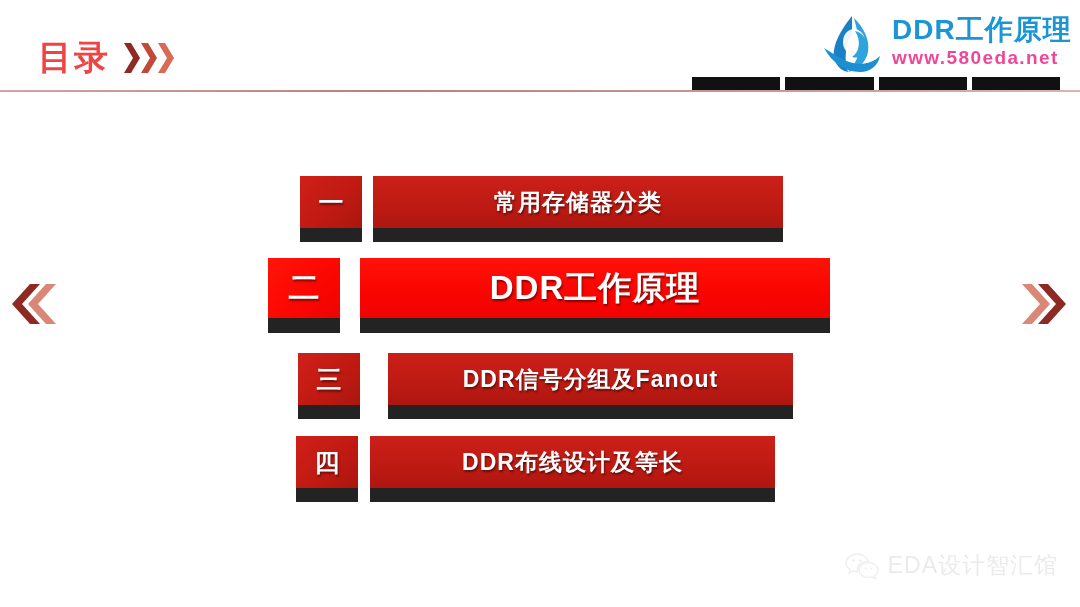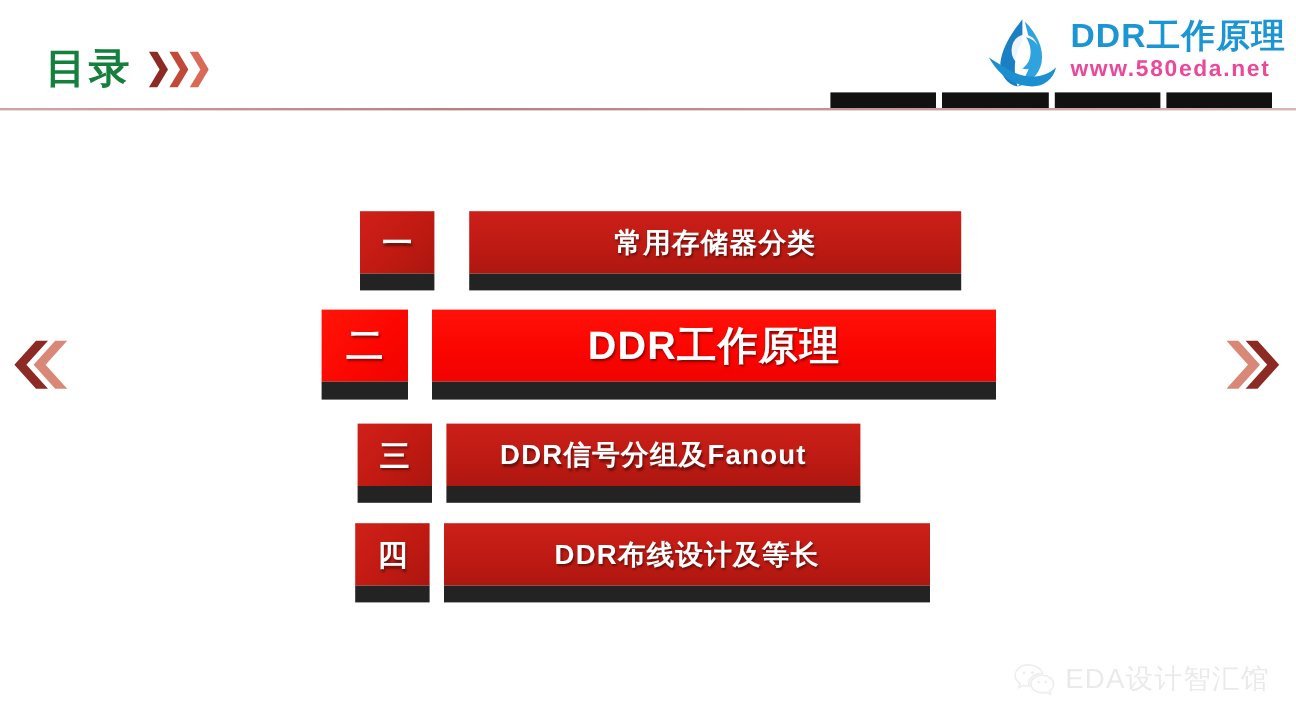--- a/index.html
+++ b/index.html
@@ -21,21 +21,21 @@
     left: 0; top: 0;
     width: 1080px;
     height: 92px;
   }
   .header-title {
     position: absolute;
     left: 38px;
     top: 37px;
     font-size: 34px;
     font-weight: bold;
-    color: #15803d;
+    color: #ef4444;
     letter-spacing: 2px;
     line-height: 40px;
   }
   .title-chevrons {
     position: absolute;
     left: 124px;
     top: 43px;
     display: flex;
     gap: 1px;
   }
@@ -253,21 +253,21 @@
   </svg>
 </div>
 
 <div class="agenda">
 
   <div class="row row-normal" style="left:300px; top:8px;">
     <div class="badge" style="width:62px;">
       <div class="badge-face">一</div>
       <div class="badge-foot"></div>
     </div>
-    <div class="bar-main" style="width:410px; margin-left:29px;">
+    <div class="bar-main" style="width:410px; margin-left:11px;">
       <div class="bar-face">常用存储器分类</div>
       <div class="bar-foot"></div>
     </div>
   </div>
 
   <div class="row row-active" style="left:268px; top:90px;">
     <div class="badge" style="width:72px;">
       <div class="badge-face">二</div>
       <div class="badge-foot"></div>
     </div>
@@ -275,21 +275,21 @@
       <div class="bar-face">DDR工作原理</div>
       <div class="bar-foot"></div>
     </div>
   </div>
 
   <div class="row row-normal" style="left:298px; top:185px;">
     <div class="badge" style="width:62px;">
       <div class="badge-face">三</div>
       <div class="badge-foot"></div>
     </div>
-    <div class="bar-main" style="width:345px; margin-left:12px;">
+    <div class="bar-main" style="width:405px; margin-left:28px;">
       <div class="bar-face">DDR信号分组及Fanout</div>
       <div class="bar-foot"></div>
     </div>
   </div>
 
   <div class="row row-normal" style="left:296px; top:268px;">
     <div class="badge" style="width:62px;">
       <div class="badge-face">四</div>
       <div class="badge-foot"></div>
     </div>

